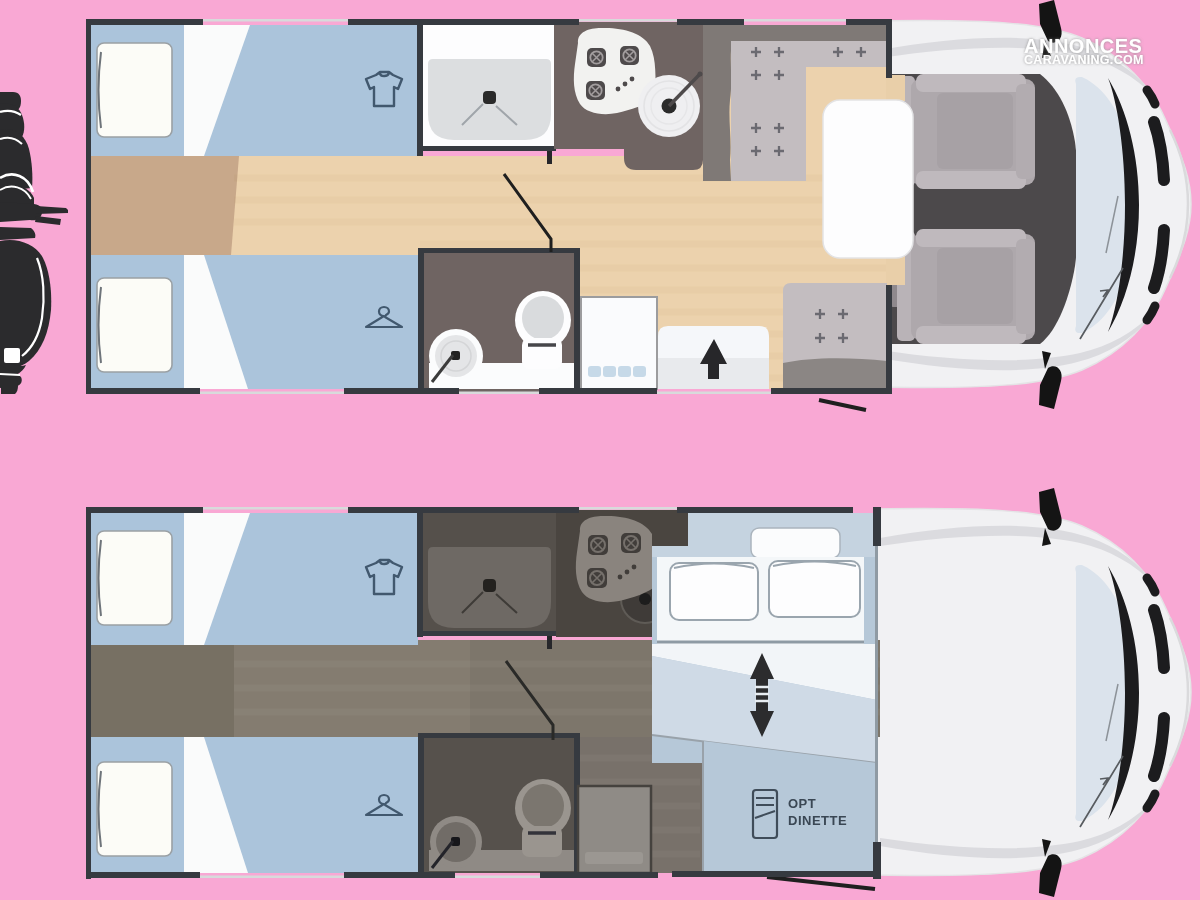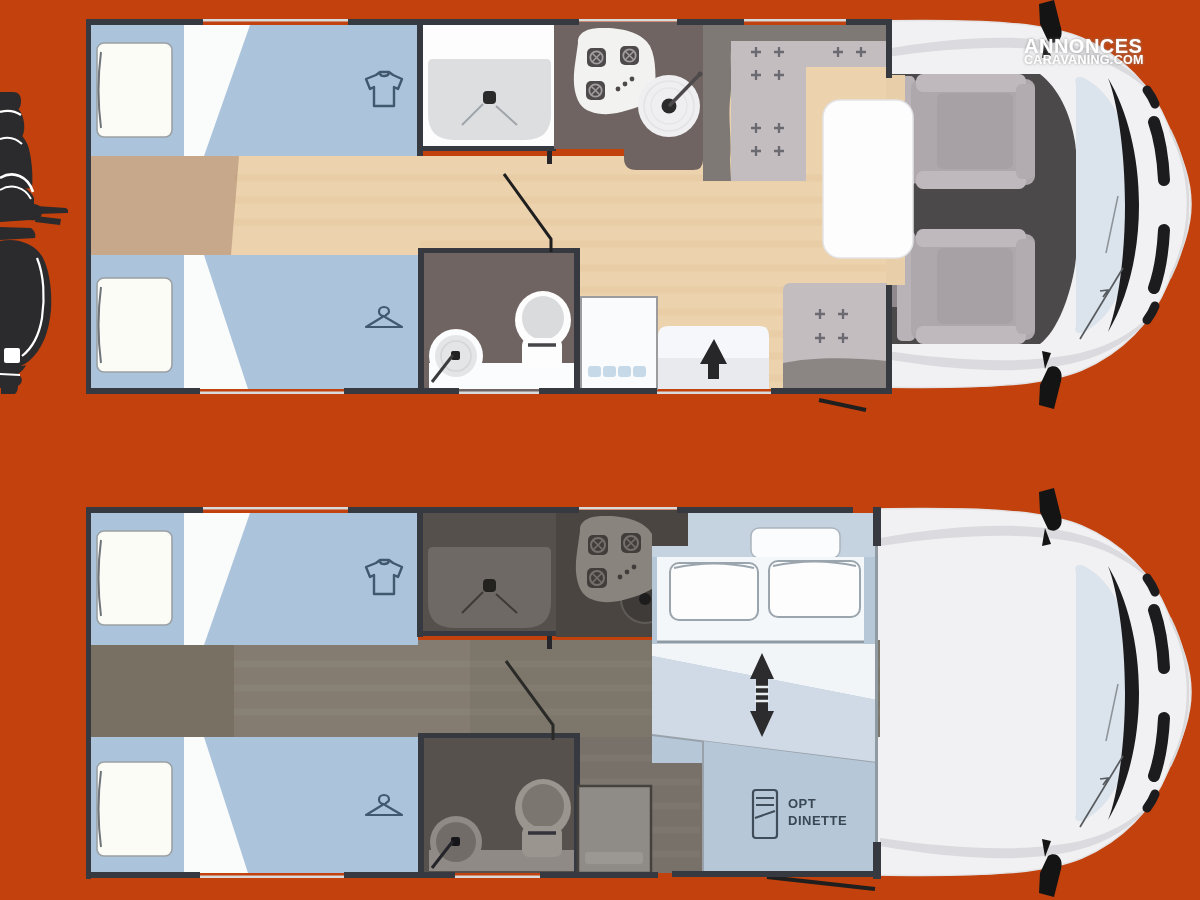--- a/index.html
+++ b/index.html
@@ -1,16 +1,16 @@
 <!DOCTYPE html>
 <html><head>
 <meta charset="utf-8">
 <style>
 html,body{margin:0;padding:0;background:#ffffff;font-family:"Liberation Sans",sans-serif;}
-#stage{position:relative;width:1200px;height:900px;background:#c2410c;overflow:hidden;}
+#stage{position:relative;width:1200px;height:900px;background:#f9a8d4;overflow:hidden;}
 svg{position:absolute;left:0;top:0;}
 </style>
 </head>
 <body>
 <div id="stage">
 <svg width="1200" height="900" viewBox="0 0 1200 900">
 <defs>
 <g id="vanbody">
 
 <path d="M876,21 C990,19 1046,23 1082,38 C1122,55 1152,86 1168,125 C1183,159 1191,180 1191,204 C1191,228 1183,249 1168,283 C1152,322 1122,353 1082,370 C1046,385 990,389 876,387 Z" fill="#f1f1f3" stroke="#e4e4e6" stroke-width="1.5"></path>

